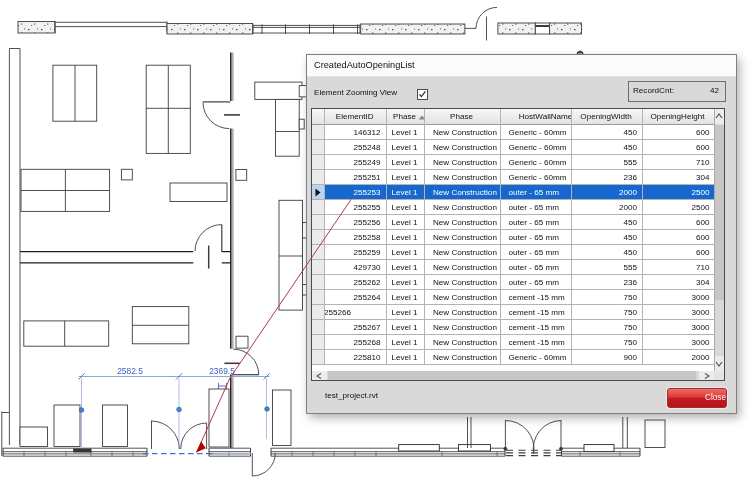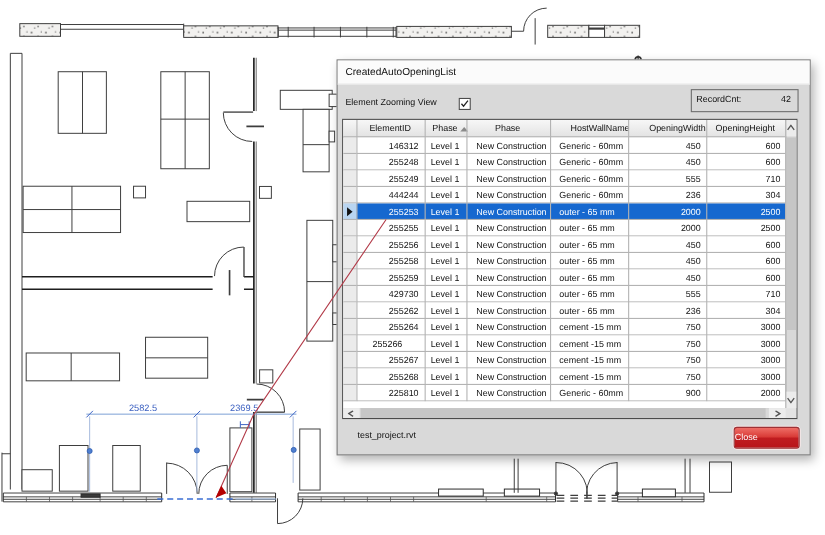--- a/index.html
+++ b/index.html
@@ -253,21 +253,21 @@
   <div class="t" style="left:321px;top:26px;width:96px;height:19px;border:1px solid #6e6e6e;"></div>
   <div class="t" style="left:326px;top:31px;font-size:8.1px;color:#111;">RecordCnt:</div>
   <div class="t" style="left:321px;top:31px;width:91px;font-size:8.1px;color:#111;text-align:right;">42</div>
 
   <div class="t" id="grid" style="left:4px;top:53px;width:412px;height:271px;border:1px solid #4a4a4a;background:#fff;overflow:hidden;">
       <div style="position:absolute;left:0;top:0;width:401.5px;height:15px;background:linear-gradient(#f7f7f7,#e3e3e3);border-bottom:1px solid #999;"></div>
       <div style="position:absolute;left:12px;top:3px;width:61.5px;text-align:center;font-size:8.1px;color:#111;">ElementID</div>
       <div style="position:absolute;left:73.5px;top:3px;width:38px;text-align:center;font-size:8.1px;color:#111;">Phase</div>
       <div style="position:absolute;left:111.5px;top:3px;width:76px;text-align:center;font-size:8.1px;color:#111;">Phase</div>
       <div style="position:absolute;left:198px;top:3px;width:71px;text-align:center;font-size:8.1px;color:#111;">HostWallName</div>
-      <div style="position:absolute;left:258.5px;top:3px;width:71px;text-align:right;font-size:8.1px;color:#111;">OpeningWidth</div>
+      <div style="position:absolute;left:258.5px;top:3px;width:71px;text-align:center;font-size:8.1px;color:#111;">OpeningWidth</div>
       <div style="position:absolute;left:329.5px;top:3px;width:72px;text-align:center;font-size:8.1px;color:#111;">OpeningHeight</div>
       <svg style="position:absolute;left:106px;top:6px;" width="8" height="5" viewBox="0 0 8 5">
         <path d="M0.5 4.5 L4 0.5 L7.5 4.5 Z" fill="#8a8a8a"></path>
       </svg>
       <div style="position:absolute;left:12px;top:16px;width:389.5px;height:14px;background:#fff;border-bottom:1px solid #b3b3b3;"></div>
       <div style="position:absolute;left:0;top:16px;width:12px;height:14px;background:#ebebeb;border-bottom:1px solid #b3b3b3;"></div>
       <div style="position:absolute;left:12px;top:18.5px;width:56.5px;text-align:right;font-size:8.1px;color:#111;">146312</div>
       <div style="position:absolute;left:79.5px;top:18.5px;font-size:8.1px;color:#111;">Level 1</div>
       <div style="position:absolute;left:121px;top:18.5px;font-size:8.1px;color:#111;">New Construction</div>
       <div style="position:absolute;left:196.5px;top:18.5px;font-size:8.1px;color:#111;">Generic - 60mm</div>
@@ -284,21 +284,21 @@
       <div style="position:absolute;left:12px;top:46px;width:389.5px;height:14px;background:#fff;border-bottom:1px solid #b3b3b3;"></div>
       <div style="position:absolute;left:0;top:46px;width:12px;height:14px;background:#ebebeb;border-bottom:1px solid #b3b3b3;"></div>
       <div style="position:absolute;left:12px;top:48.5px;width:56.5px;text-align:right;font-size:8.1px;color:#111;">255249</div>
       <div style="position:absolute;left:79.5px;top:48.5px;font-size:8.1px;color:#111;">Level 1</div>
       <div style="position:absolute;left:121px;top:48.5px;font-size:8.1px;color:#111;">New Construction</div>
       <div style="position:absolute;left:196.5px;top:48.5px;font-size:8.1px;color:#111;">Generic - 60mm</div>
       <div style="position:absolute;left:258.5px;top:48.5px;width:66.5px;text-align:right;font-size:8.1px;color:#111;">555</div>
       <div style="position:absolute;left:329.5px;top:48.5px;width:68px;text-align:right;font-size:8.1px;color:#111;">710</div>
       <div style="position:absolute;left:12px;top:61px;width:389.5px;height:14px;background:#fff;border-bottom:1px solid #b3b3b3;"></div>
       <div style="position:absolute;left:0;top:61px;width:12px;height:14px;background:#ebebeb;border-bottom:1px solid #b3b3b3;"></div>
-      <div style="position:absolute;left:12px;top:63.5px;width:56.5px;text-align:right;font-size:8.1px;color:#111;">444244</div>
+      <div style="position:absolute;left:12px;top:63.5px;width:56.5px;text-align:right;font-size:8.1px;color:#111;">255251</div>
       <div style="position:absolute;left:79.5px;top:63.5px;font-size:8.1px;color:#111;">Level 1</div>
       <div style="position:absolute;left:121px;top:63.5px;font-size:8.1px;color:#111;">New Construction</div>
       <div style="position:absolute;left:196.5px;top:63.5px;font-size:8.1px;color:#111;">Generic - 60mm</div>
       <div style="position:absolute;left:258.5px;top:63.5px;width:66.5px;text-align:right;font-size:8.1px;color:#111;">236</div>
       <div style="position:absolute;left:329.5px;top:63.5px;width:68px;text-align:right;font-size:8.1px;color:#111;">304</div>
       <div style="position:absolute;left:12px;top:76px;width:389.5px;height:14px;background:#1668cf;border-bottom:1px solid #b3b3b3;"></div>
       <div style="position:absolute;left:0;top:76px;width:12px;height:14px;background:#b9d5f1;border-bottom:1px solid #b3b3b3;"></div>
       <svg style="position:absolute;left:3px;top:79px;" width="6" height="9" viewBox="0 0 6 9">
         <path d="M0.5 0.5 L5.5 4.5 L0.5 8.5 Z" fill="#111"></path>
       </svg>
@@ -359,21 +359,21 @@
       <div style="position:absolute;left:12px;top:181px;width:389.5px;height:14px;background:#fff;border-bottom:1px solid #b3b3b3;"></div>
       <div style="position:absolute;left:0;top:181px;width:12px;height:14px;background:#ebebeb;border-bottom:1px solid #b3b3b3;"></div>
       <div style="position:absolute;left:12px;top:183.5px;width:56.5px;text-align:right;font-size:8.1px;color:#111;">255264</div>
       <div style="position:absolute;left:79.5px;top:183.5px;font-size:8.1px;color:#111;">Level 1</div>
       <div style="position:absolute;left:121px;top:183.5px;font-size:8.1px;color:#111;">New Construction</div>
       <div style="position:absolute;left:196.5px;top:183.5px;font-size:8.1px;color:#111;">cement -15 mm</div>
       <div style="position:absolute;left:258.5px;top:183.5px;width:66.5px;text-align:right;font-size:8.1px;color:#111;">750</div>
       <div style="position:absolute;left:329.5px;top:183.5px;width:68px;text-align:right;font-size:8.1px;color:#111;">3000</div>
       <div style="position:absolute;left:12px;top:196px;width:389.5px;height:14px;background:#fff;border-bottom:1px solid #b3b3b3;"></div>
       <div style="position:absolute;left:0;top:196px;width:12px;height:14px;background:#ebebeb;border-bottom:1px solid #b3b3b3;"></div>
-      <div style="position:absolute;left:12px;top:198.5px;width:56.5px;text-align:center;font-size:8.1px;color:#111;">255266</div>
+      <div style="position:absolute;left:12px;top:198.5px;width:56.5px;text-align:left;font-size:8.1px;color:#111;">255266</div>
       <div style="position:absolute;left:79.5px;top:198.5px;font-size:8.1px;color:#111;">Level 1</div>
       <div style="position:absolute;left:121px;top:198.5px;font-size:8.1px;color:#111;">New Construction</div>
       <div style="position:absolute;left:196.5px;top:198.5px;font-size:8.1px;color:#111;">cement -15 mm</div>
       <div style="position:absolute;left:258.5px;top:198.5px;width:66.5px;text-align:right;font-size:8.1px;color:#111;">750</div>
       <div style="position:absolute;left:329.5px;top:198.5px;width:68px;text-align:right;font-size:8.1px;color:#111;">3000</div>
       <div style="position:absolute;left:12px;top:211px;width:389.5px;height:14px;background:#fff;border-bottom:1px solid #b3b3b3;"></div>
       <div style="position:absolute;left:0;top:211px;width:12px;height:14px;background:#ebebeb;border-bottom:1px solid #b3b3b3;"></div>
       <div style="position:absolute;left:12px;top:213.5px;width:56.5px;text-align:right;font-size:8.1px;color:#111;">255267</div>
       <div style="position:absolute;left:79.5px;top:213.5px;font-size:8.1px;color:#111;">Level 1</div>
       <div style="position:absolute;left:121px;top:213.5px;font-size:8.1px;color:#111;">New Construction</div>
@@ -425,21 +425,21 @@
       <svg style="position:absolute;left:392px;top:264px;" width="6" height="6" viewBox="0 0 6 6">
         <path d="M1 0.5 L5 3 L1 5.5" stroke="#555" stroke-width="1.2" fill="none"></path>
       </svg>
     </div>
 
   <div class="t" style="left:18px;top:336px;font-size:8.1px;color:#111;">test_project.rvt</div>
 
   <div class="t" style="left:360px;top:333px;width:58px;height:18px;border-radius:3px;border:1px solid #9e3034;
        background:linear-gradient(#ee6d66,#d93b37 45%,#c01c20 52%,#b81419);
        box-shadow:0 0 0 1px rgba(255,235,235,0.75);
-       color:#fff;font-size:8.2px;text-align:left;line-height:17px;">Close</div>
+       color:#fff;font-size:8.2px;text-align:right;line-height:17px;">Close</div>
 </div>
 
 <svg id="overlay" width="750" height="486" viewBox="0 0 750 486">
 
 <path d="M196.5 452.5 L230 378 L351 199.5" stroke="#b23a48" stroke-width="1" fill="none"></path>
 
 <path d="M196 452.6 L205.8 448.3 L201.2 441.6 Z" fill="#b50000" stroke="none"></path>
 </svg>
 
 </body></html>

